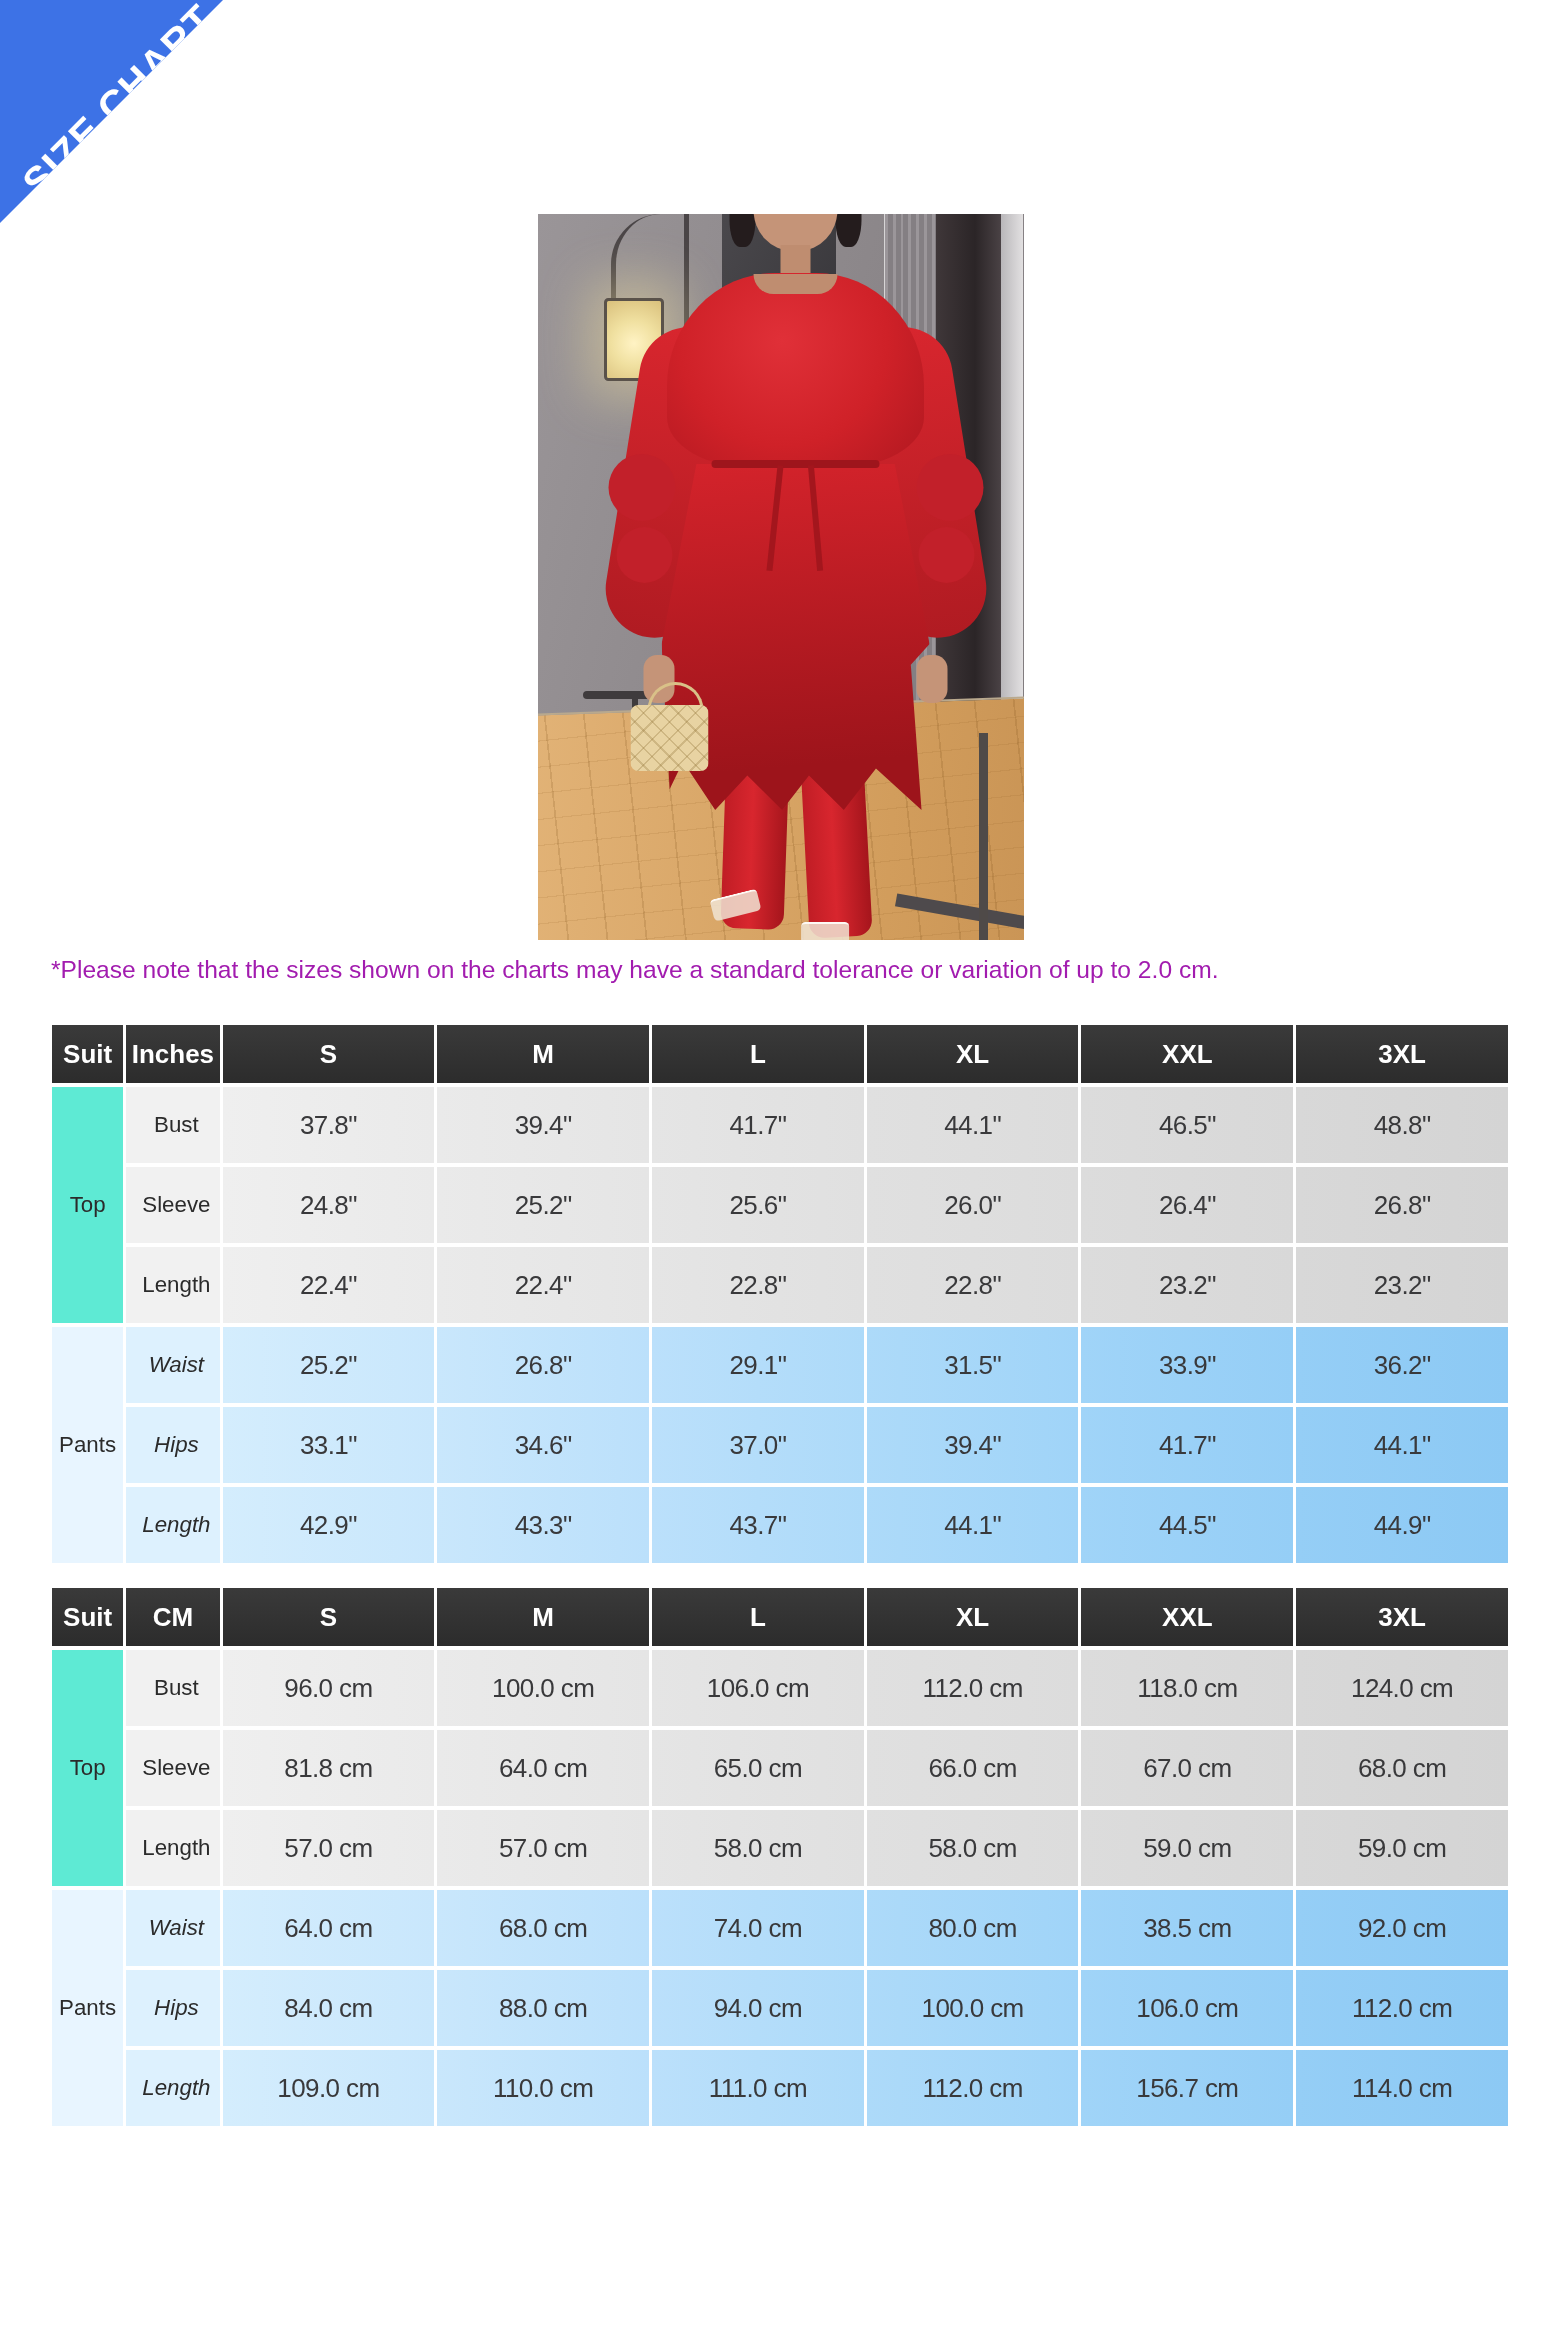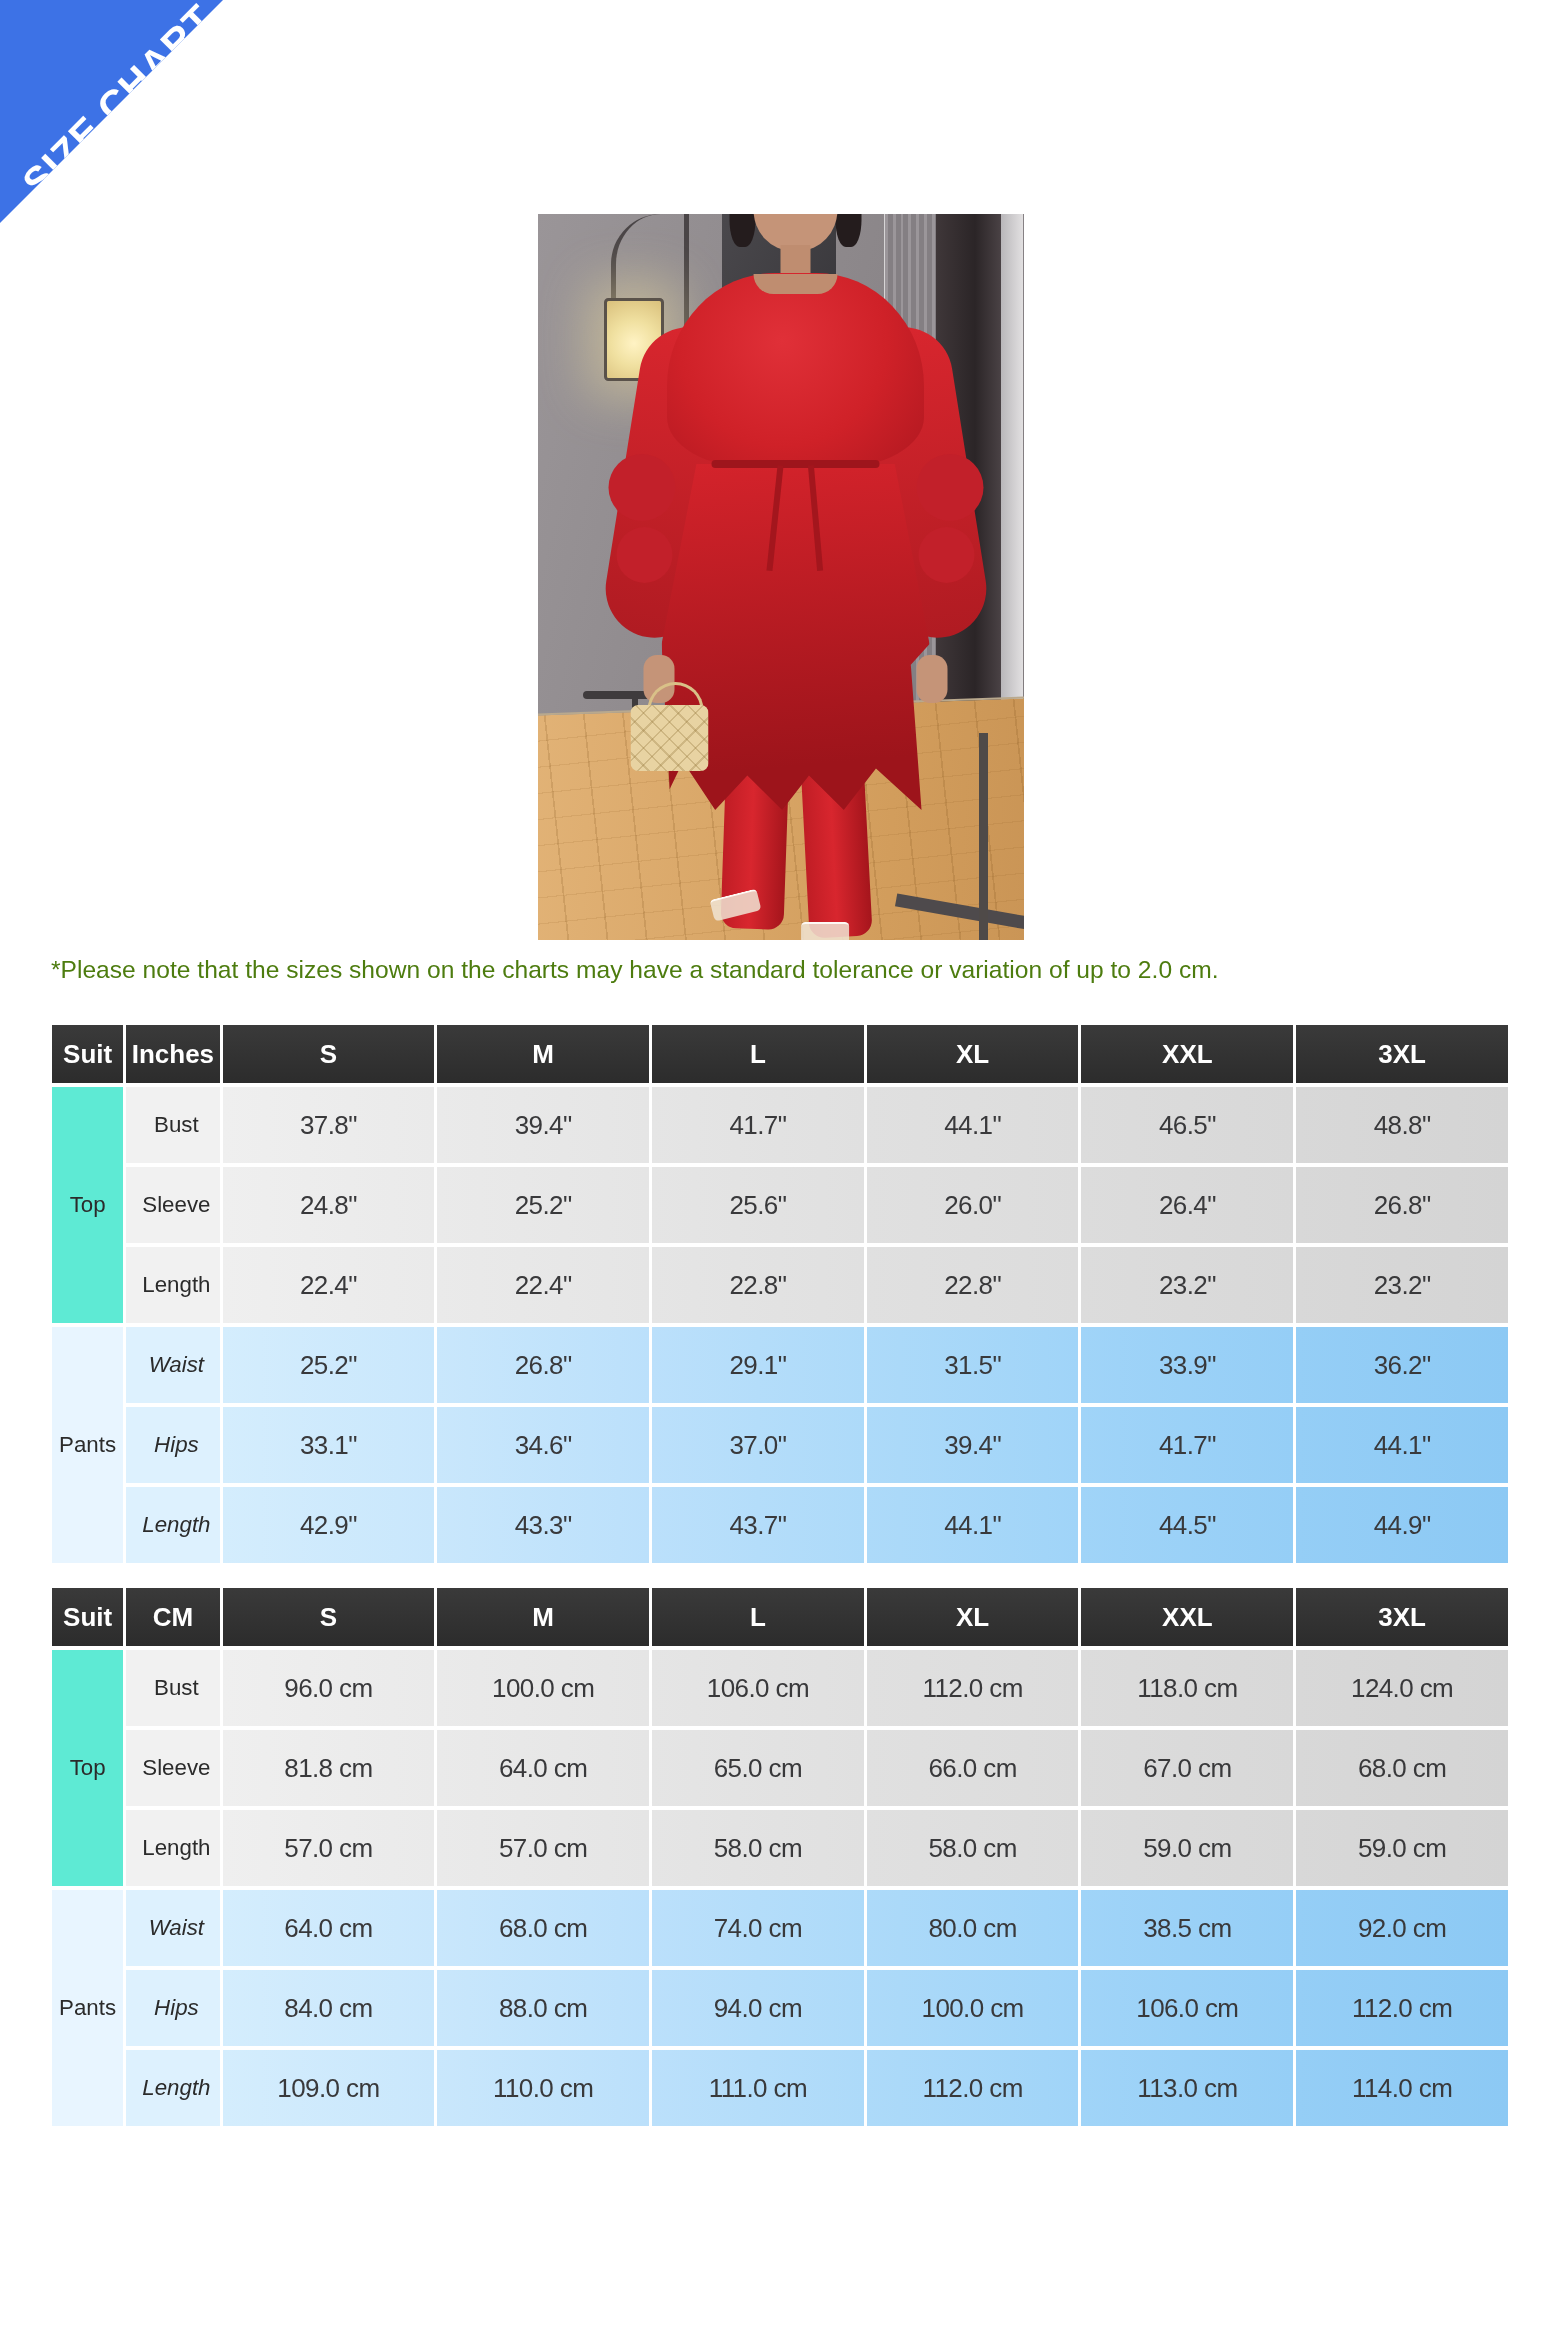--- a/index.html
+++ b/index.html
@@ -95,21 +95,21 @@
     border-radius:7.8px;}
   .bag-handle{position:absolute;left:8.4px;top:468px;width:50px;height:34px;
     border:3.4px solid #d9c188;border-bottom:none;border-radius:28px 28px 0 0;z-index:5;}
   .heel{position:absolute;width:48px;height:20px;background:rgba(240,228,212,0.85);
     border-top:2.8px solid #fdf9f4;border-radius:4.5px;z-index:3;}
   .heel.left{left:50%;top:680px;transform:translateX(-84px) rotate(-14deg);}
   .heel.right{left:50%;top:708px;transform:translateX(5.6px);}
 
   
   .note{position:absolute;left:51px;top:953px;width:1463px;
-    color:#4d7c0f;font-size:24.6px;line-height:1.35;}
+    color:#a21caf;font-size:24.6px;line-height:1.35;}
 
   
   .size-table{position:absolute;left:49px;border-collapse:separate;border-spacing:3.9px 4.5px;
     table-layout:fixed;width:1462px;background:#ffffff;}
   .size-table.t0{top:1021px;}
   .size-table.t1{top:1584px;}
   .size-table th{height:56px;background:linear-gradient(#3a3a3a,#2c2c2c);
     color:#ffffff;font-size:26px;font-weight:bold;text-align:center;vertical-align:middle;}
   .size-table td{height:74px;text-align:center;vertical-align:middle;}
   .size-table td.val{font-size:26px;color:#39393B;letter-spacing:-0.6px;}
@@ -340,18 +340,18 @@
         <td class="c5 val">100.0 cm</td>
         <td class="c6 val">106.0 cm</td>
         <td class="c7 val">112.0 cm</td>
       </tr>
       <tr class="band-pants">
         <td class="c1 row-label">Length</td>
         <td class="c2 val">109.0 cm</td>
         <td class="c3 val">110.0 cm</td>
         <td class="c4 val">111.0 cm</td>
         <td class="c5 val">112.0 cm</td>
-        <td class="c6 val">113.0 cm</td>
+        <td class="c6 val">156.7 cm</td>
         <td class="c7 val">114.0 cm</td>
       </tr>
     </tbody>
 </table>
 
 
 </body></html>

